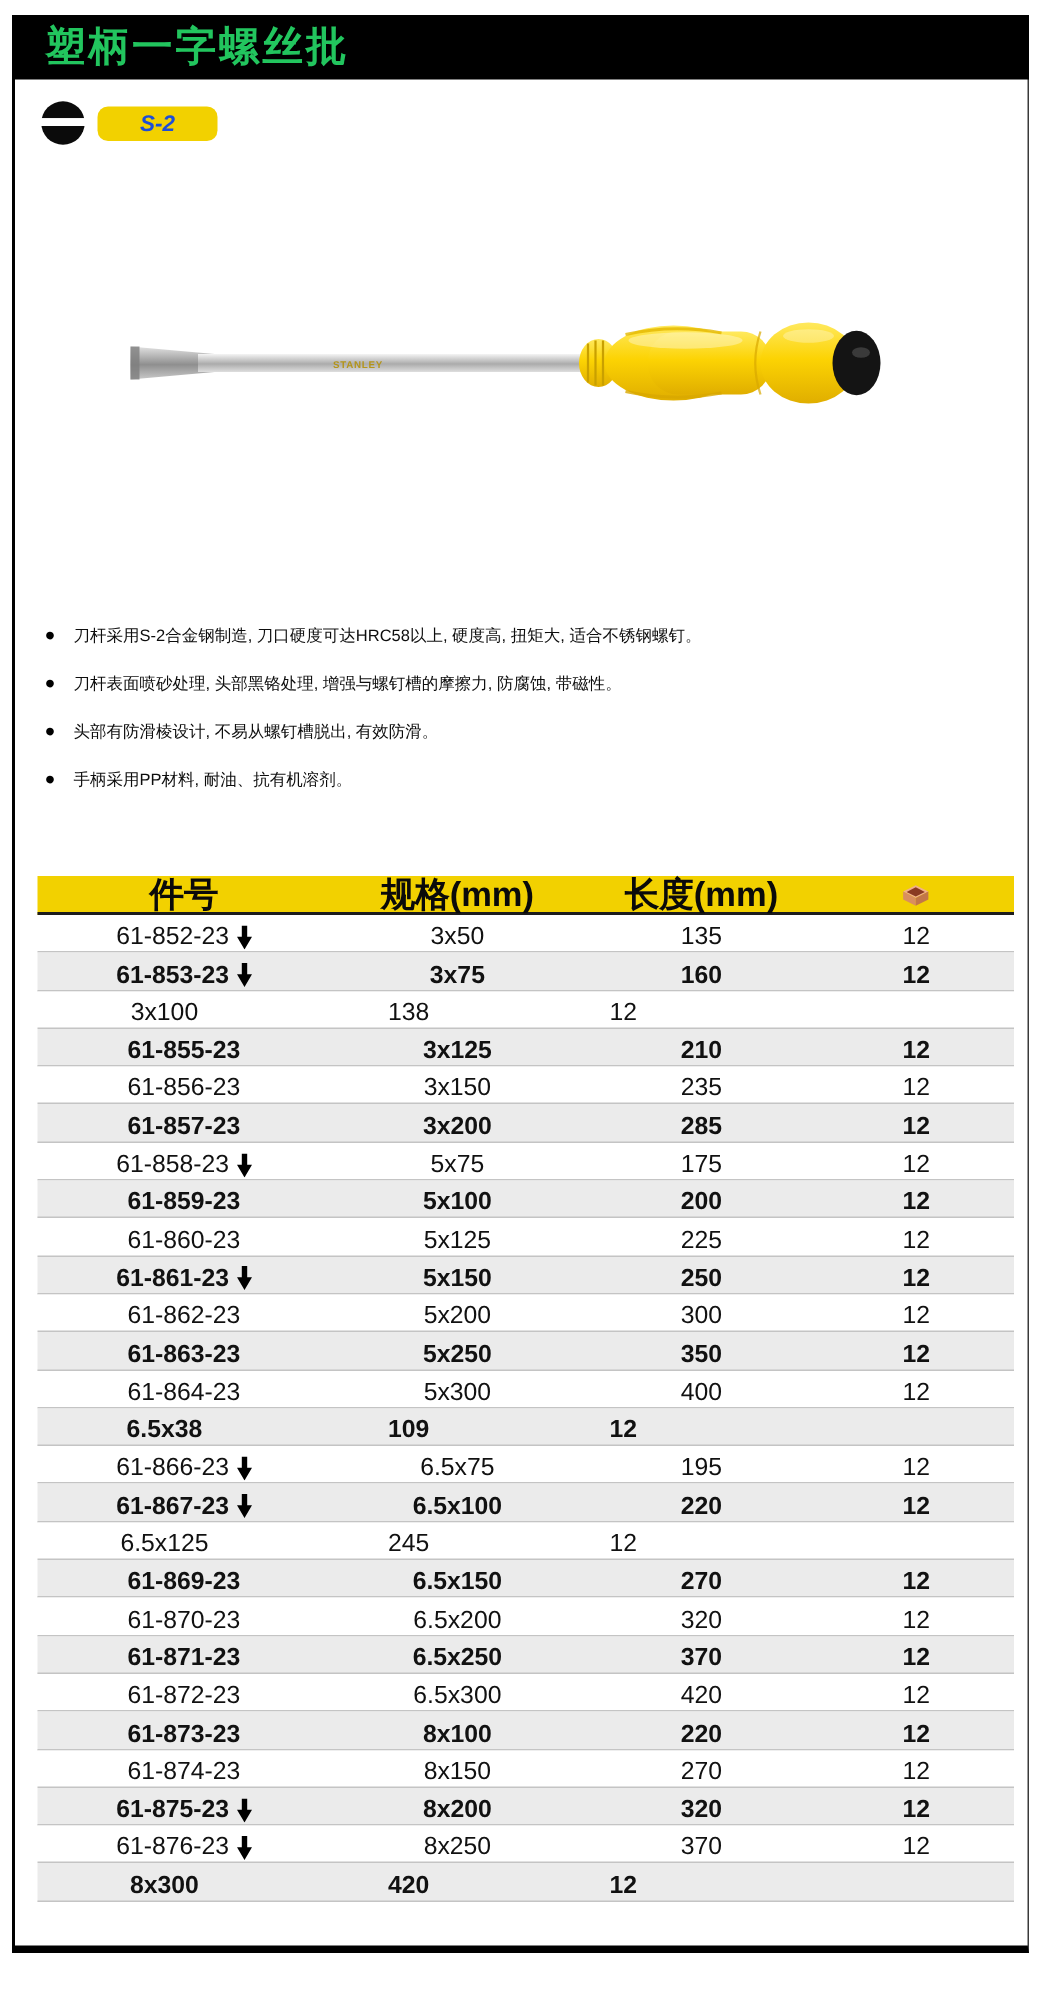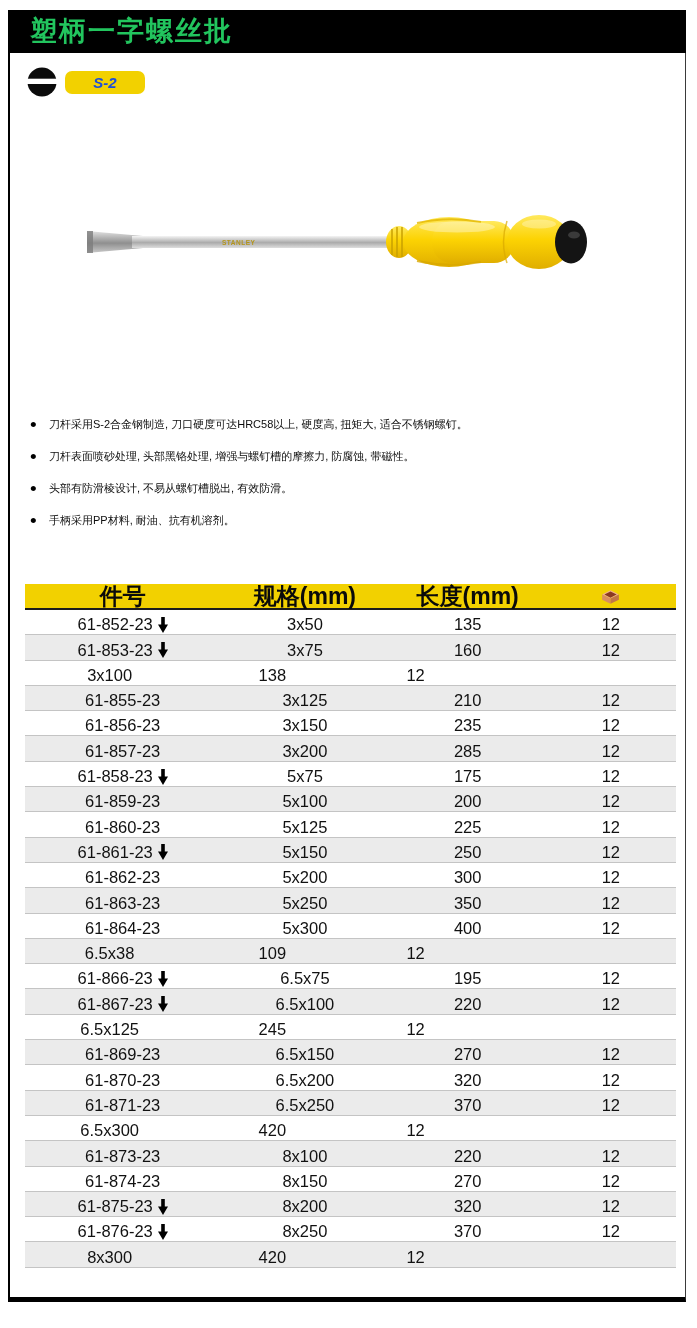--- a/index.html
+++ b/index.html
@@ -40,21 +40,21 @@
   .spec-table { position:absolute; top:574px; left:15px; width:651px; }
   .thead {
     display:flex; height:26px; background:var(--yellow);
     border-bottom:2px solid #1c1c1c; align-items:center;
     font-weight:bold; font-size:23px; color:#0a0a0a;
   }
   .tr {
     display:flex; height:25.3px; align-items:flex-end;
     border-bottom:1px solid #c4c4c4; font-size:16.5px; background:#fff;
   }
-  .tr.alt { background:var(--rowAlt); }
+  .tr.alt { background:var(--rowAlt);font-weight:bold; }
   .th, .td { display:flex; align-items:center; justify-content:center; }
   .c1 { width:30%; } .c2 { width:26%; } .c3 { width:24%; } .c4 { width:20%; }
   .part-wrap { display:flex; align-items:center; }
   .dn-arrow { width:10px; height:16px; margin-left:5px; fill:#000; }
   .carton-icon { width:21px; height:17px; display:block; }
 </style>
 </head>
 <body>
 
 <div class="frame">
@@ -362,20 +362,26 @@
         <span class="part-text">61-871-23</span>
 
       </span>
     </div>
     <div class="td c2">6.5x250</div>
     <div class="td c3">370</div>
     <div class="td c4">12</div>
   </div>
 
   <div class="tr">
+    <div class="td c1">
+      <span class="part-wrap">
+        <span class="part-text">61-872-23</span>
+
+      </span>
+    </div>
     <div class="td c2">6.5x300</div>
     <div class="td c3">420</div>
     <div class="td c4">12</div>
   </div>
 
   <div class="tr alt">
     <div class="td c1">
       <span class="part-wrap">
         <span class="part-text">61-873-23</span>
 

